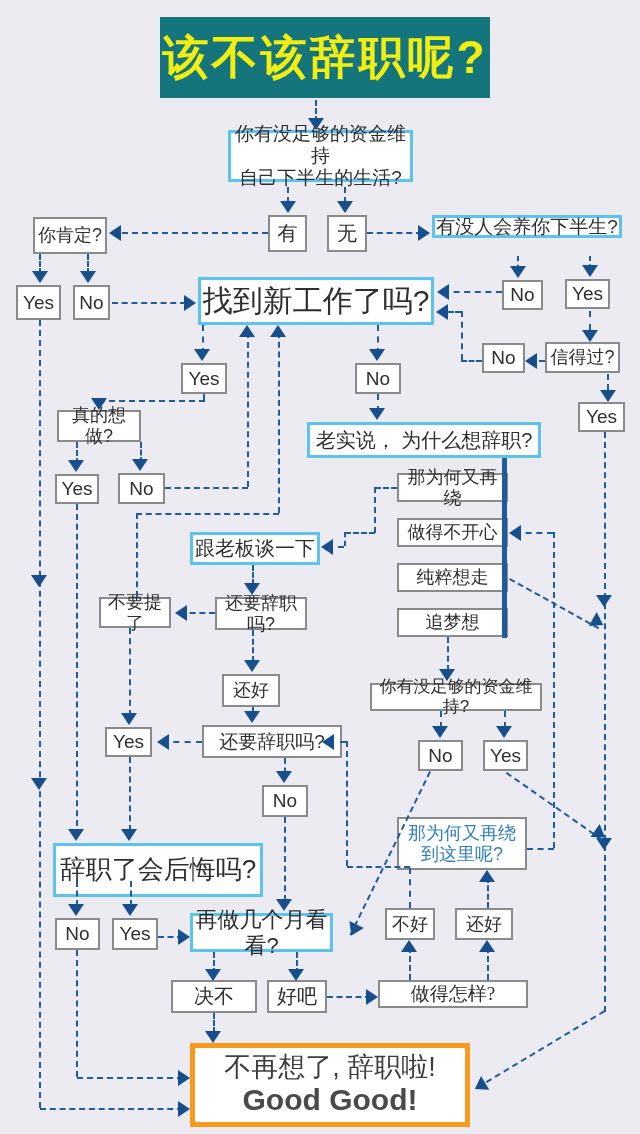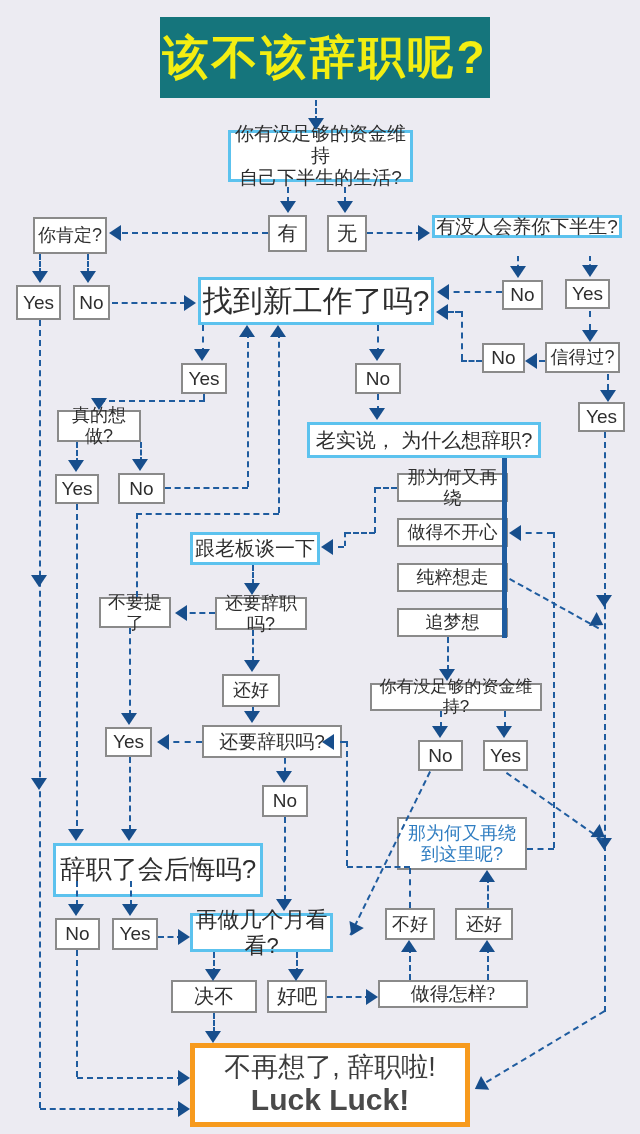--- a/index.html
+++ b/index.html
@@ -95,21 +95,21 @@
   <div class="nd bb f22" style="left:190px;top:913px;width:143px;height:39px;">再做几个月看看?</div>
   <div class="nd" style="left:385px;top:908px;width:50px;height:32px;">不好</div>
   <div class="nd" style="left:455px;top:908px;width:58px;height:32px;">还好</div>
 
   <div class="nd f20" style="left:171px;top:980px;width:86px;height:33px;">决不</div>
   <div class="nd f20" style="left:267px;top:980px;width:60px;height:33px;">好吧</div>
   <div class="nd f19" style="left:378px;top:980px;width:150px;height:28px;font-family:Liberation Serif, serif;">做得怎样?</div>
 
   <div class="nd orange" style="left:190px;top:1043px;width:280px;height:84px;">
     <span class="fl1">不再想了, 辞职啦!</span>
-    <span class="gl">Luck Luck!</span>
+    <span class="gl">Good Good!</span>
   </div>
 
   <div class="sp" style="left:502px;top:458px;height:180px;"></div>
 
   <div class="vl" style="left:315px;top:100px;height:22px;"></div>
   <div class="aD" style="left:308px;top:118px;"></div>
   <div class="vl" style="left:287px;top:187px;height:16px;"></div>
   <div class="aD" style="left:280px;top:201px;"></div>
   <div class="vl" style="left:344px;top:187px;height:16px;"></div>
   <div class="aD" style="left:337px;top:201px;"></div>

